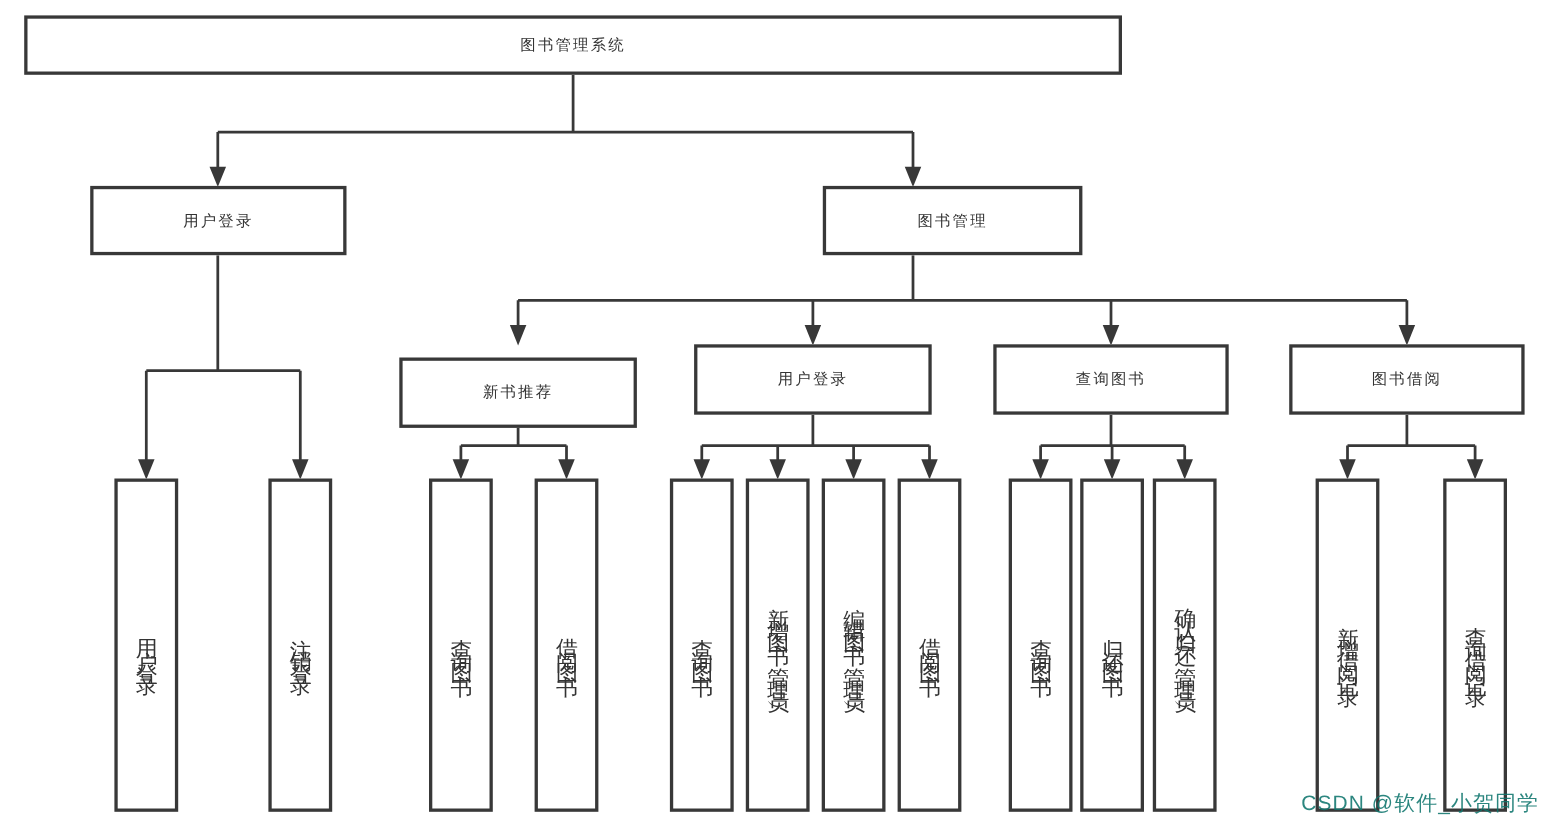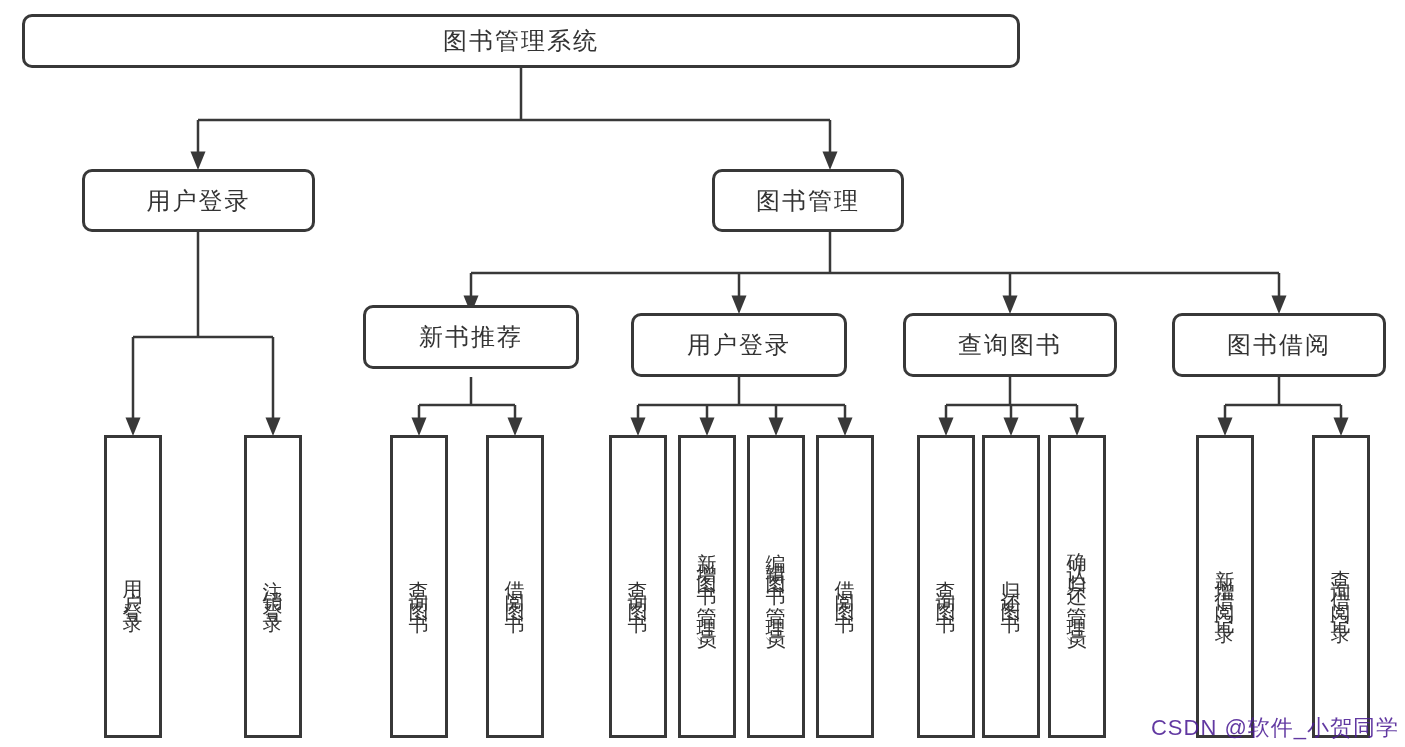--- a/index.html
+++ b/index.html
@@ -7,29 +7,29 @@
     position:relative; width:1405px; height:747px; background:#fff;
     font-family:"Liberation Sans","DejaVu Sans",sans-serif; overflow:hidden;
   }
   .connectors { position:absolute; left:0; top:0; z-index:1; }
   .box {
     position:absolute; box-sizing:border-box; background:#fff;
     border:3px solid #383838; color:#333;
     display:flex; align-items:center; justify-content:center;
     z-index:2;
   }
-  .h-label { font-size:24px; letter-spacing:2px;border-radius:10px; }
+  .h-label { font-size:14px; letter-spacing:2px; }
   .v-box  { }
   .v-box .vtext {
     writing-mode:vertical-rl; text-orientation:mixed;
     font-size:20px; letter-spacing:11px; line-height:1; color:#333;
   }
   .watermark {
     position:absolute; right:6px; bottom:4px; z-index:3;
-    font-size:22px; color:#4c1d95; opacity:0.88; white-space:nowrap;
+    font-size:19px; color:#0f766e; opacity:0.88; white-space:nowrap;
     letter-spacing:1px;
   }
 </style>
 </head>
 <body>
 
 <div class="diagram">
 
   <svg class="connectors" width="1405" height="747" viewBox="0 0 1405 747">
     <defs>
@@ -61,23 +61,23 @@
     <use href="#ah" transform="translate(946,436)"></use>
     <use href="#ah" transform="translate(1011,436)"></use>
     <use href="#ah" transform="translate(1077,436)"></use>
     <use href="#ah" transform="translate(1225,436)"></use>
     <use href="#ah" transform="translate(1341,436)"></use>
   </svg>
 
   <div class="box h-label" style="left:22px;top:14px;width:998px;height:54px">图书管理系统</div>
 
   <div class="box h-label" style="left:82px;top:169px;width:233px;height:63px">用户登录</div>
-  <div class="box h-label" style="left:712px;top:169px;width:192px;height:63px">图书管理</div>
+  <div class="box h-label" style="left:748px;top:169px;width:236px;height:63px">图书管理</div>
 
-  <div class="box h-label" style="left:363px;top:305px;width:216px;height:64px">新书推荐</div>
+  <div class="box h-label" style="left:363px;top:325px;width:216px;height:64px">新书推荐</div>
   <div class="box h-label" style="left:631px;top:313px;width:216px;height:64px">用户登录</div>
   <div class="box h-label" style="left:903px;top:313px;width:214px;height:64px">查询图书</div>
   <div class="box h-label" style="left:1172px;top:313px;width:214px;height:64px">图书借阅</div>
 
   <div class="box v-box" style="left:104px;top:435px;width:58px;height:303px">
     <span class="vtext">用户登录</span>
   </div>
   <div class="box v-box" style="left:244px;top:435px;width:58px;height:303px">
     <span class="vtext">注销登录</span>
   </div>

